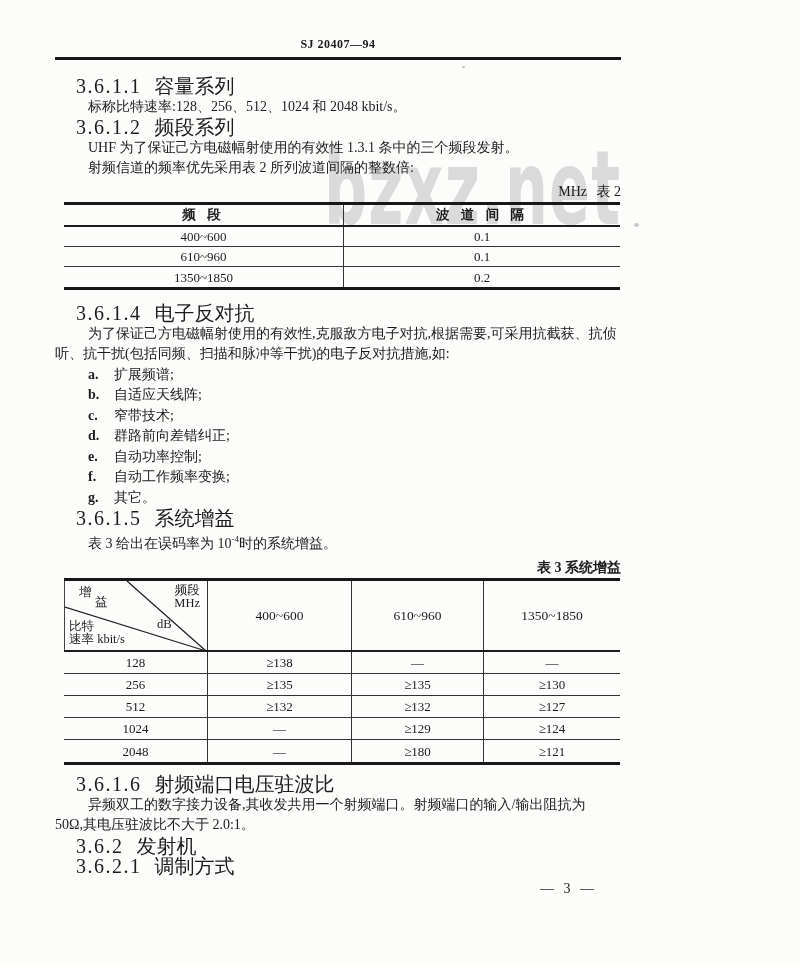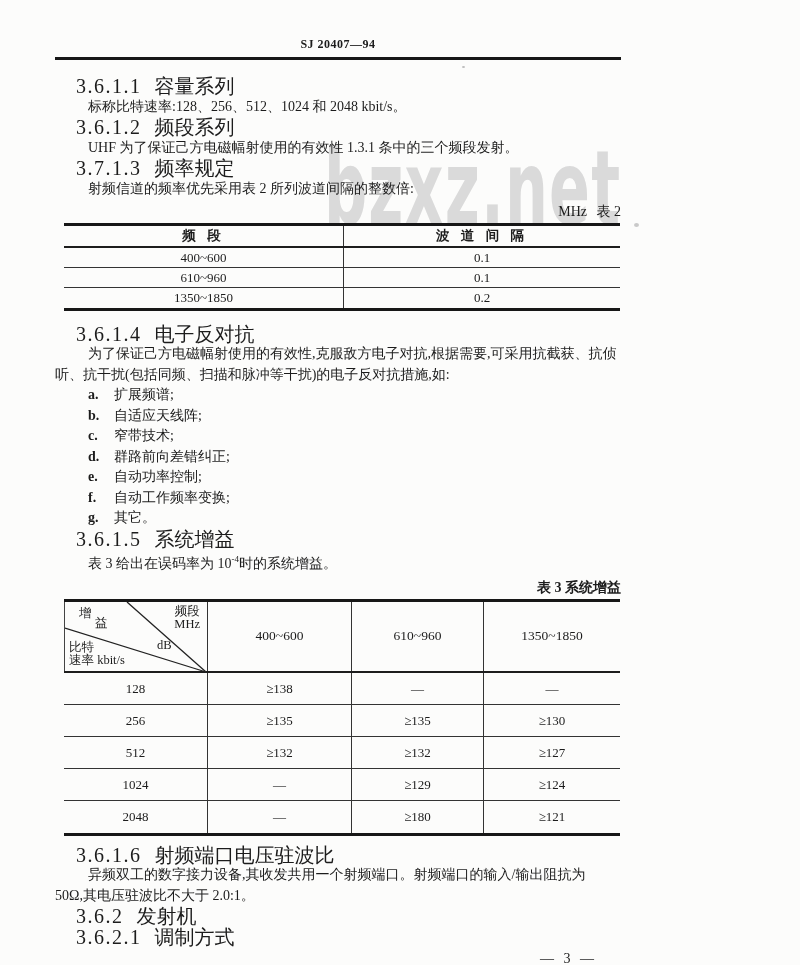--- a/index.html
+++ b/index.html
@@ -51,21 +51,21 @@
   .t2-cell.head { font-weight:bold; font-size:13.5px; letter-spacing:4px; }
 
   
   .t3caption { text-align:right; font-weight:bold; margin-top:4px; }
   .table3 {
     margin-left:9px; width:556px;
     border-top:3px solid #171717; border-bottom:3px solid #171717;
   }
   .t3-header, .t3-row { display:grid; grid-template-columns:144px 144px 132px 136px; }
   .t3-header { height:71px; border-bottom:2px solid #1d1d1d; }
-  .t3-row { height:32px; border-bottom:1.5px solid #333; }
+  .t3-row { height:22px; border-bottom:1.5px solid #333; }
   .t3-row:last-child { border-bottom:none; }
   .t3-cell {
     display:flex; align-items:center; justify-content:center;
     font-size:13px; line-height:1;
   }
   .t3-cell:not(:last-child) { border-right:1px solid #333; }
   .t3-colhead { font-size:13.5px; }
   .t3-corner { position:relative; border-left:1px solid #444; }
   .t3-corner svg { position:absolute; left:0; top:0; }
   .corner-label { position:absolute; font-size:12.5px; line-height:13px; white-space:nowrap; }
@@ -100,23 +100,20 @@
     <div class="line heading first-block">
       <span class="num">3.6.1.1</span><span>容量系列</span>
     </div>
     <div class="line indent">标称比特速率:128、256、512、1024 和 2048 kbit/s。</div>
 
     <div class="line heading">
       <span class="num">3.6.1.2</span><span>频段系列</span>
     </div>
     <div class="line indent">UHF 为了保证己方电磁幅射使用的有效性 1.3.1 条中的三个频段发射。</div>
 
-    <div class="line heading">
-      <span class="num">3.7.1.3</span><span>频率规定</span>
-    </div>
     <div class="line indent">射频信道的频率优先采用表 2 所列波道间隔的整数倍:</div>
 
     <div class="line t2caption">
       <span>表 2</span>
       <span class="unit">MHz</span>
     </div>
 
     <div class="table2">
       <div class="t2-header-row">
         <div class="t2-cell first head">频  段</div>

